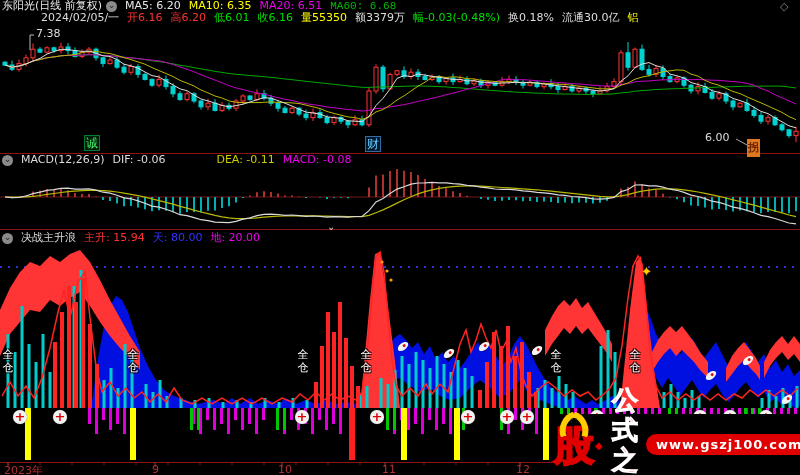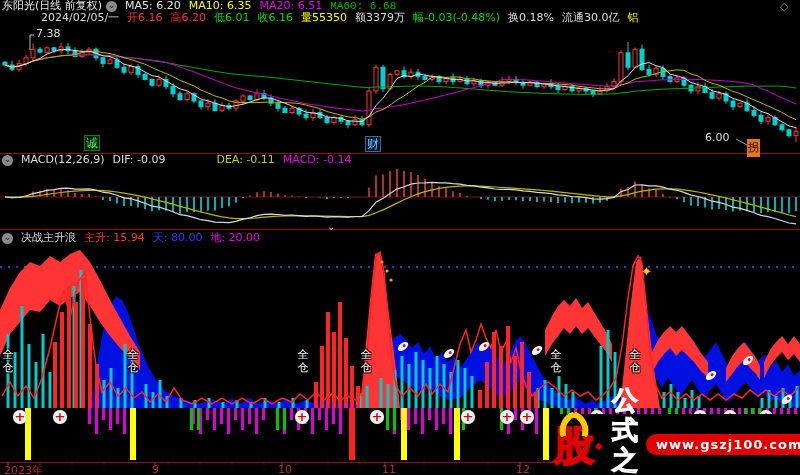--- a/index.html
+++ b/index.html
@@ -696,23 +696,23 @@
       <span style="color: rgb(221, 221, 221);">额3379万</span>
       <span style="color: rgb(0, 221, 0);">幅-0.03(-0.48%)</span>
       <span style="color: rgb(221, 221, 221);">换0.18%</span>
       <span style="color: rgb(221, 221, 221);">流通30.0亿</span>
       <span style="color: rgb(255, 255, 0);">铝</span>
     </div>
 
   <div class="row" id="macd-header">
     <span class="circ">⌄</span>
   <span style="color: rgb(221, 221, 221);">MACD(12,26,9)</span>
-      <span style="color: rgb(221, 221, 221);">DIF: -0.09</span>
+      <span style="color: rgb(221, 221, 221);">DIF: -0.06</span>
       <span style="color: rgb(204, 204, 0); margin-left: 43px;">DEA: -0.11</span>
-      <span style="color: rgb(238, 0, 238);">MACD: -0.14</span>
+      <span style="color: rgb(238, 0, 238);">MACD: -0.08</span>
     </div>
 
   <div class="row" id="sub-header">
     <span class="circ">⌄</span>
   <span style="color: rgb(221, 221, 221);">决战主升浪</span>
       <span style="color: rgb(255, 50, 50);">主升: 15.94</span>
       <span style="color: rgb(51, 51, 255);">天: 80.00</span>
       <span style="color: rgb(238, 0, 238);">地: 20.00</span>
     </div>
 

